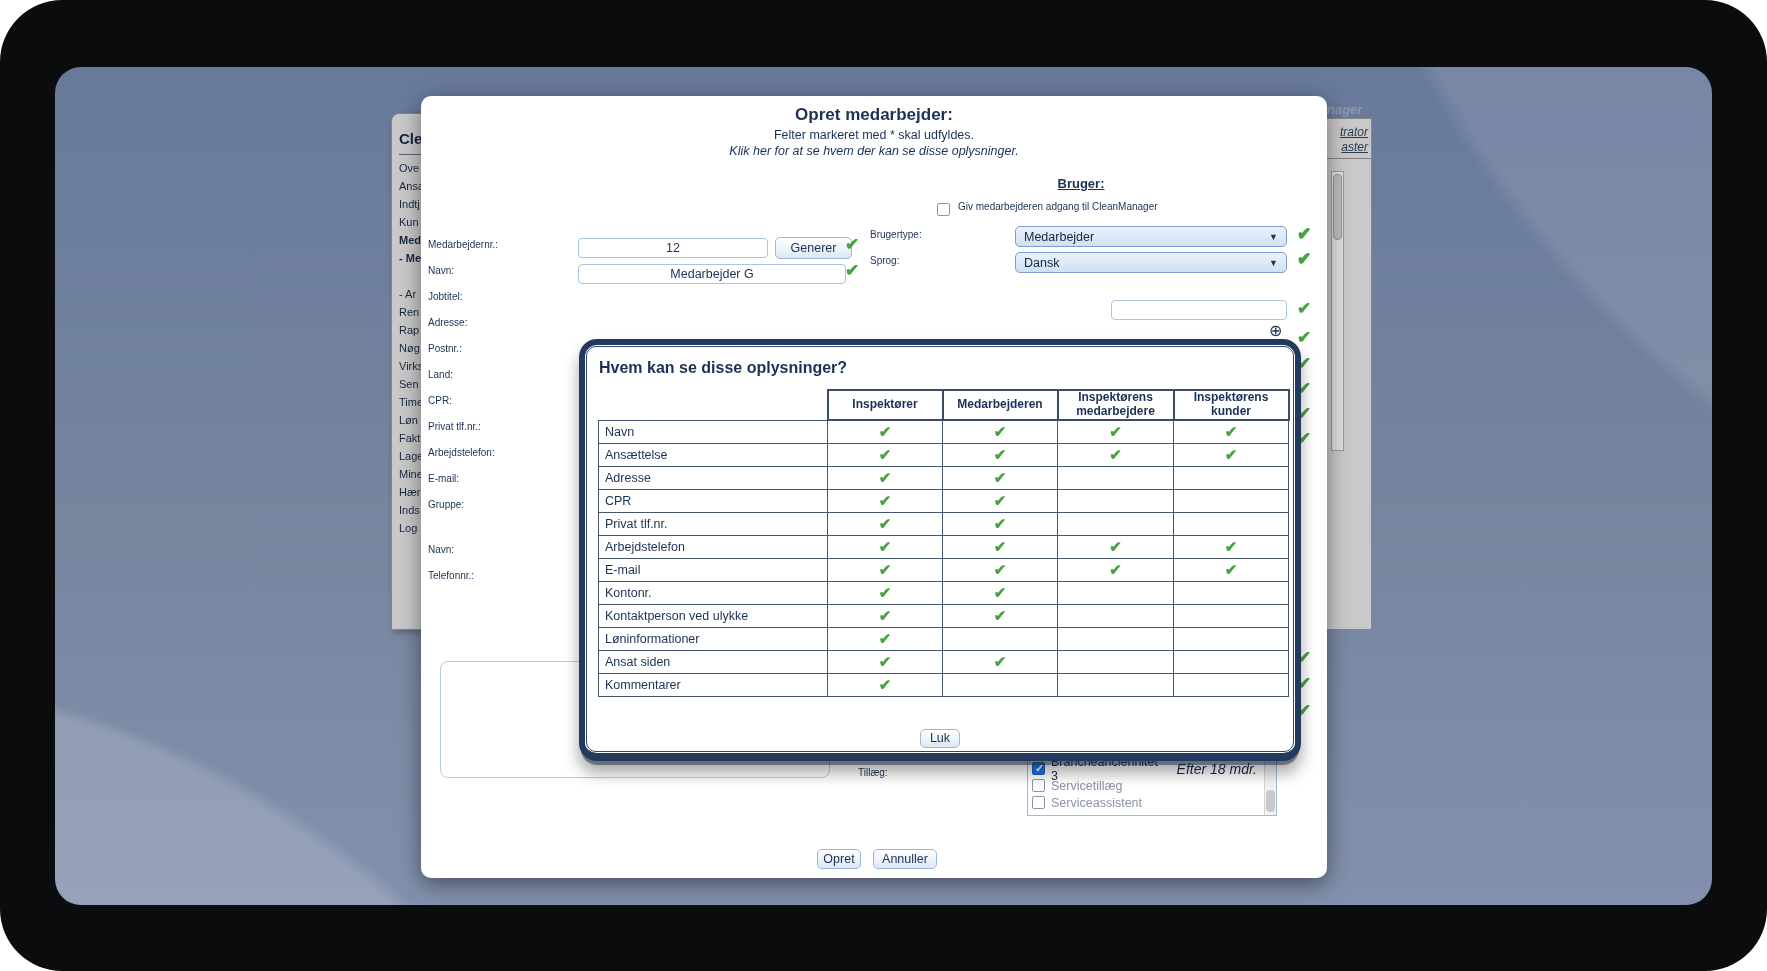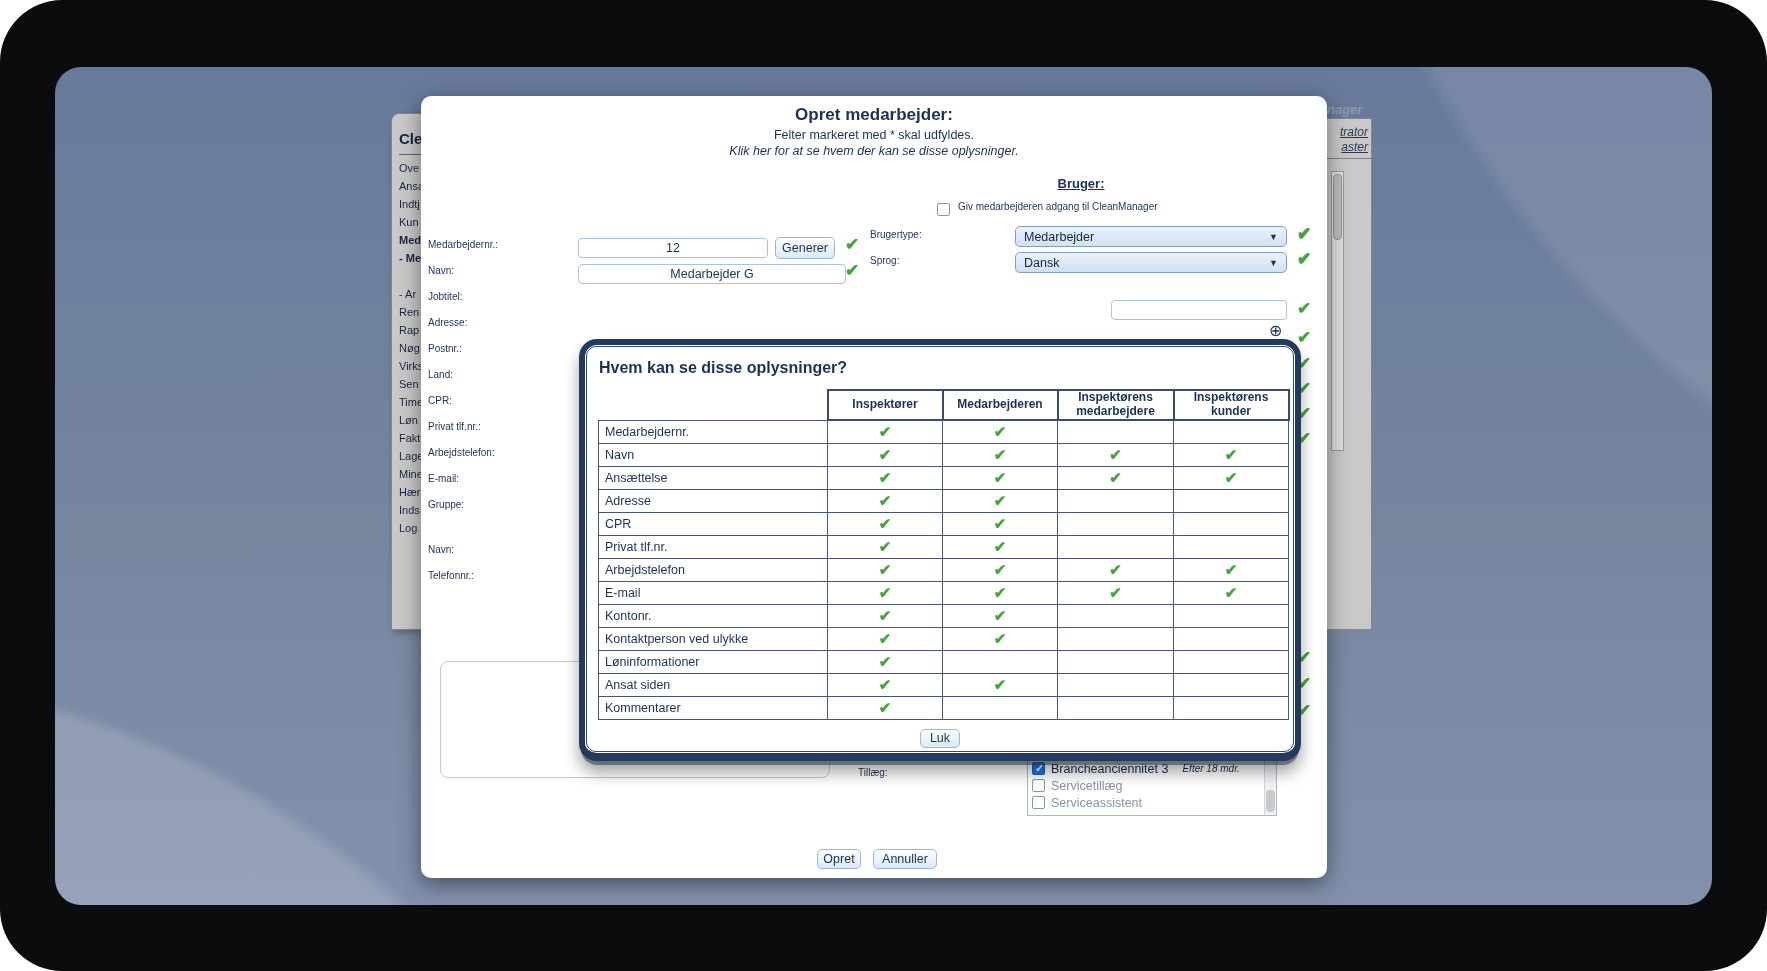--- a/index.html
+++ b/index.html
@@ -50,21 +50,21 @@
   .frag-txt { position:absolute; font-size:12.5px; white-space:nowrap; }
   .plus-ic { position:absolute; font-size:16px; color:#22375a; cursor:pointer; }
 
   
   .listbox { position:absolute; left:606px; top:627px; width:250px; height:93px; background:#fff; border:1px solid #9fbbdc; overflow:hidden; }
   .lb-item { position:absolute; left:4px; height:17px; display:flex; align-items:center; gap:6px; font-size:12.5px; width:225px; cursor:pointer;}
   .lb-cb { width:13px; height:13px; border-radius:2px; flex:0 0 13px; position:relative; }
   .lb-cb.on { background:#1e76e4; border:1px solid #1660c4; }
   .lb-cb.on::after{ content:"✓"; position:absolute; left:2px; top:-1px; color:#fff; font-size:11px; font-weight:bold;}
   .lb-cb.off { background:#fff; border:1px solid #8a96a8; }
-  .lb-note { font-size:10px; font-style:italic; color:#16294d; margin-left:8px; white-space:nowrap;}
+  .lb-note { font-size:14px; font-style:italic; color:#16294d; margin-left:8px; white-space:nowrap;}
   .lb-sb { position:absolute; right:0; top:0; width:12px; height:100%; background:#f2f2f2; border-left:1px solid #d5d5d5;}
   .lb-thumb { position:absolute; left:1px; top:2px; width:9px; height:30px; background:#c2c2c2; border-radius:5px; }
   .lb-thumb2 { position:absolute; left:1px; bottom:3px; width:9px; height:22px; background:#c9c9c9; border-radius:4px; }
 
   
   .popup { position:absolute; left:524px; top:272px; width:722px; height:422px; background:#fff;
     border:6px solid #24395e; border-bottom-width:8px; border-radius:18px; z-index:50;
     box-shadow:0 6px 0 -2px rgba(30,45,70,.5), 0 12px 16px rgba(0,0,0,.35); }
   .popup-inner-line { position:absolute; inset:1px; border:1px solid #31466b; border-radius:10px; pointer-events:none; }
   .p-title { position:absolute; left:14px; top:14px; font-size:16px; font-weight:bold; }
@@ -154,21 +154,21 @@
           <div class="lbl navy" style="left: 7px; top: 299px;">CPR:</div>
           <div class="lbl navy" style="left: 7px; top: 325px;">Privat tlf.nr.:</div>
           <div class="lbl navy" style="left: 7px; top: 351px;">Arbejdstelefon:</div>
           <div class="lbl navy" style="left: 7px; top: 377px;">E-mail:</div>
           <div class="lbl navy" style="left: 7px; top: 403px;">Gruppe:</div>
           <div class="lbl navy" style="left: 7px; top: 448px;">Navn:</div>
           <div class="lbl navy" style="left: 7px; top: 474px;">Telefonnr.:</div>
         </div>
 
       <input class="inp" style="left: 157px; top: 142px; width: 190px;" readonly="" value="12">
-      <button class="btn" style="left:354px; top:141px; width:60px; height:22px;">Generer</button>
+      <button class="btn" style="left:354px; top:141px; width:77px; height:22px;">Generer</button>
       <div class="chk" style="left:424px; top:140px;">✔</div>
 
       <input class="inp" style="left: 157px; top: 168px; width: 268px;" readonly="" value="Medarbejder G">
       <div class="chk" style="left:424px; top:166px;">✔</div>
 
       <div class="ta"></div>
 
       <div id="right-frags">
           <div class="inp" style="left: 690px; width: 176px; top: 204px;"></div>
           <div class="inp" style="left: 690px; width: 176px; top: 259px;"></div>
@@ -262,27 +262,20 @@
             <tr id="perm-head">
               <th class="empty"></th>
               <th>Inspektører</th>
               <th>Medarbejderen</th>
               <th>Inspektørens medarbejdere</th>
               <th>Inspektørens kunder</th>
             </tr>
           </thead>
         <tbody id="perm-body">
             <tr>
-              <td class="rowlbl">Medarbejdernr.</td>
-              <td class="ck">✔</td>
-              <td class="ck">✔</td>
-              <td class="ck"></td>
-              <td class="ck"></td>
-            </tr>
-            <tr>
               <td class="rowlbl">Navn</td>
               <td class="ck">✔</td>
               <td class="ck">✔</td>
               <td class="ck">✔</td>
               <td class="ck">✔</td>
             </tr>
             <tr>
               <td class="rowlbl">Ansættelse</td>
               <td class="ck">✔</td>
               <td class="ck">✔</td>

